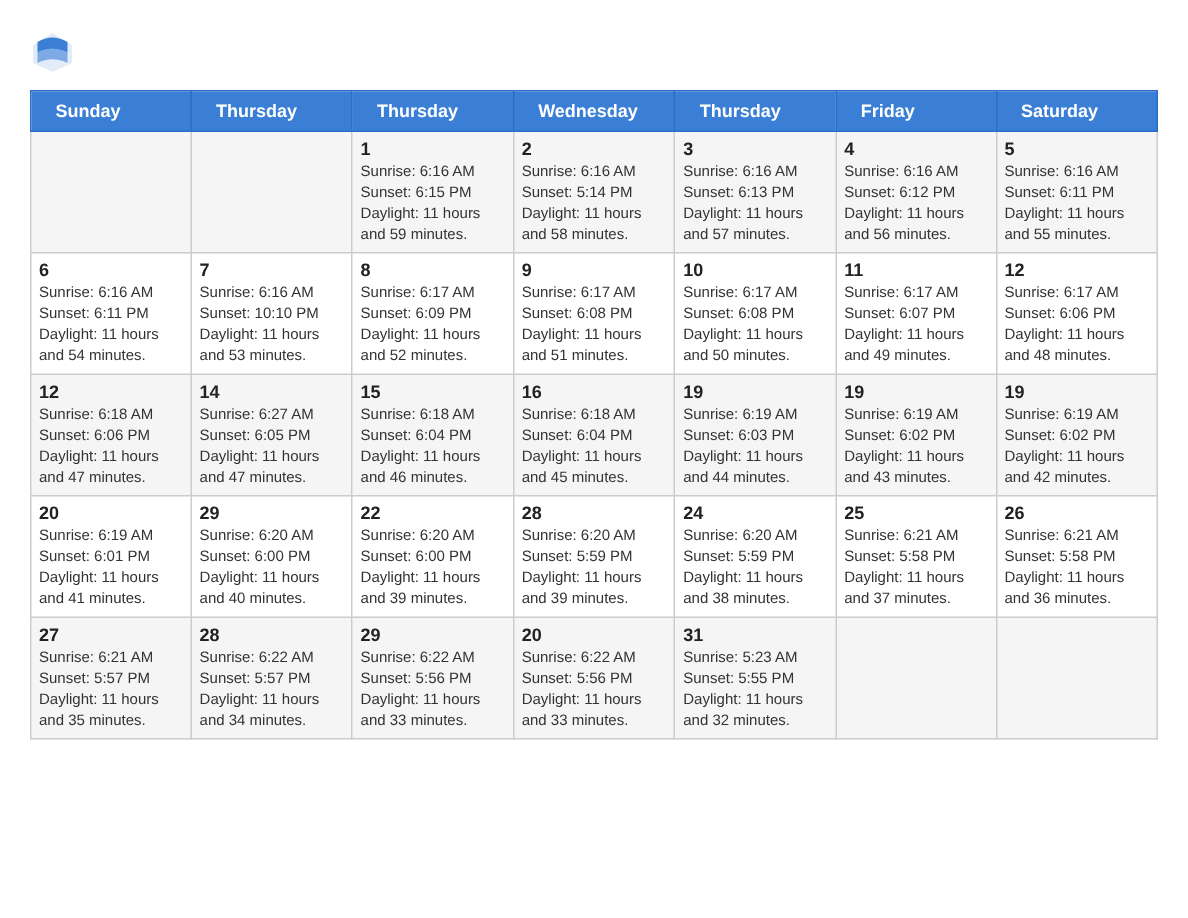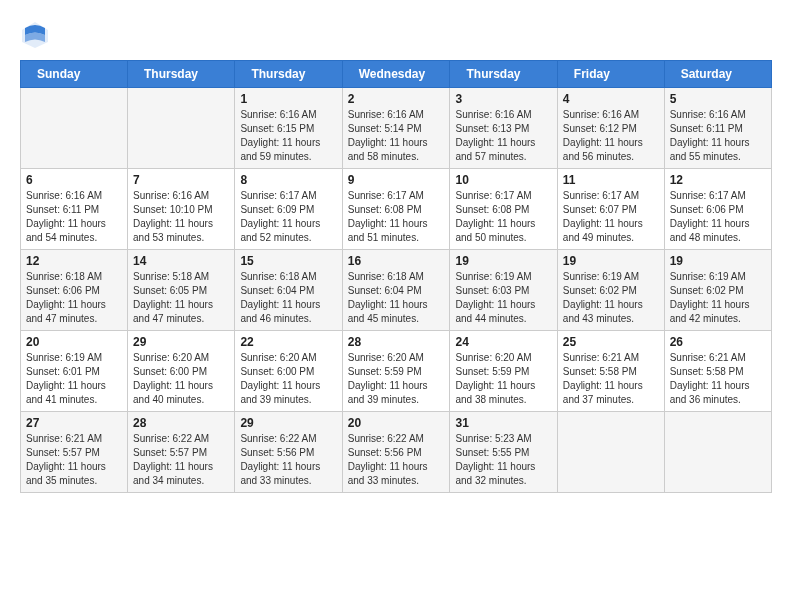--- a/index.html
+++ b/index.html
@@ -212,21 +212,21 @@
       </tr>
       <tr>
         <td>
           <span class="day-num">12</span>
           <div class="cell-info">Sunrise: 6:18 AM
 Sunset: 6:06 PM
 Daylight: 11 hours and 47 minutes.</div>
         </td>
         <td>
           <span class="day-num">14</span>
-          <div class="cell-info">Sunrise: 5:18 AM
+          <div class="cell-info">Sunrise: 6:27 AM
 Sunset: 6:05 PM
 Daylight: 11 hours and 47 minutes.</div>
         </td>
         <td>
           <span class="day-num">15</span>
           <div class="cell-info">Sunrise: 6:18 AM
 Sunset: 6:04 PM
 Daylight: 11 hours and 46 minutes.</div>
         </td>
         <td>

